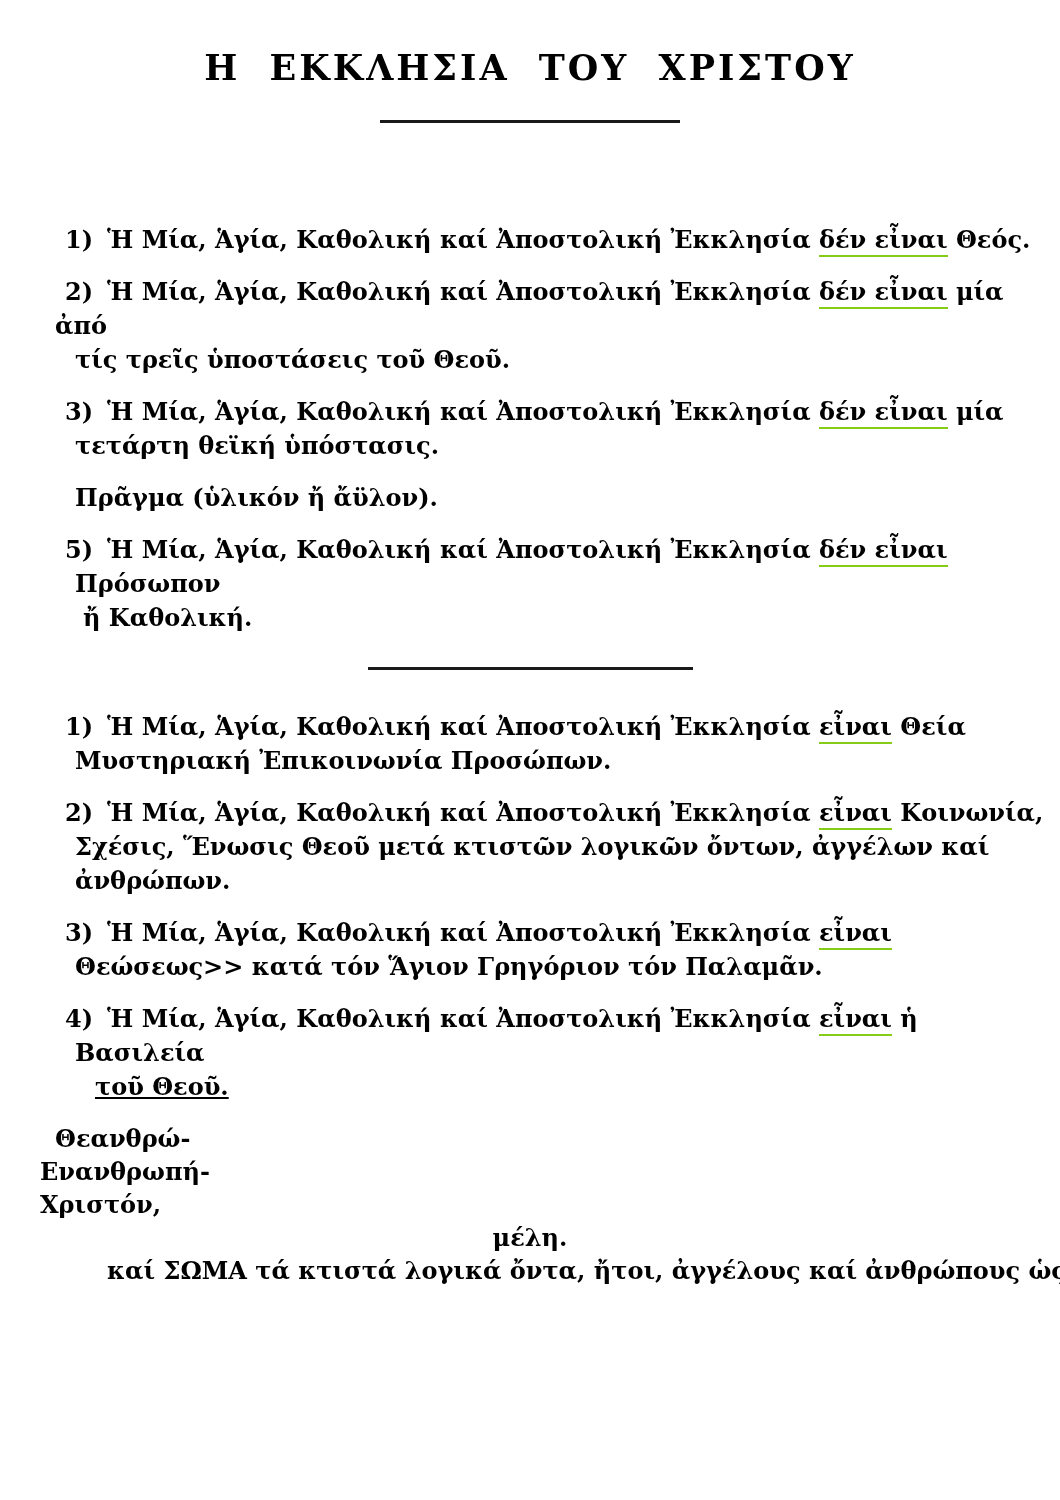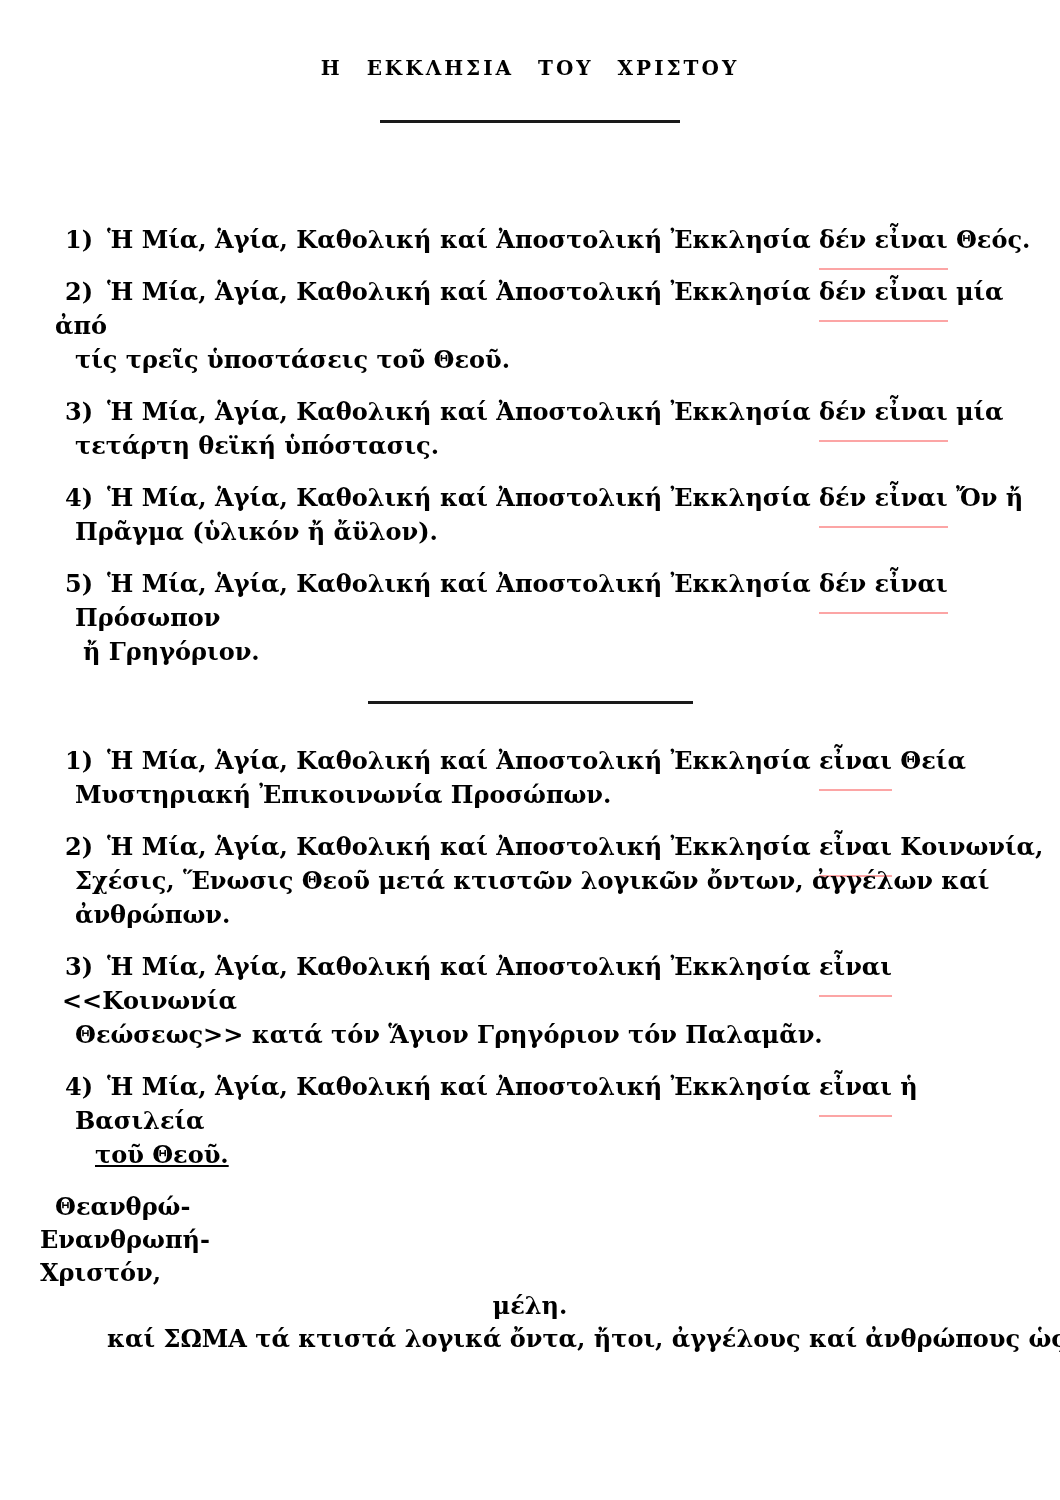--- a/index.html
+++ b/index.html
@@ -17,21 +17,21 @@
     font-size: 24px;
   }
   .page {
     width: 1060px;
     height: 1500px;
     position: relative;
   }
   h1.doc-title {
     margin: 50px 0 0 0;
     text-align: center;
-    font-size: 20px;
+    font-size: 35px;
     line-height: 36px;
     font-weight: bold;
     letter-spacing: 3px;
     word-spacing: 14px;
     white-space: nowrap;
   }
   .rule {
     height: 3px;
     background: #1a1a1a;
     margin-left: auto;
@@ -52,22 +52,22 @@
   .item:last-child { margin-bottom: 0; }
   .item p {
     margin: 0;
     line-height: 34px;
     white-space: nowrap;
   }
   .item-tight p { line-height: 33px; }
   .fl { padding-left: 65px; }
   .num { margin-right: 14px; }
   .u {
-    border-bottom: 2px solid #fca5a5;
-    padding-bottom: 14px;
+    border-bottom: 2px solid #84cc16;
+    padding-bottom: 1px;
   }
   .c40  { margin-left: 40px  !important; }
   .c55  { margin-left: 55px  !important; }
   .c62  { margin-left: 62px  !important; }
   .c75  { margin-left: 75px  !important; }
   .c83  { margin-left: 83px  !important; }
   .c95  { margin-left: 95px  !important; text-decoration: underline; }
   .c107 { margin-left: 107px !important; }
   .ctr  { text-align: center; }
 </style>
@@ -90,28 +90,27 @@
       <p class="cl c55">ἀπό</p>
       <p class="cl c75">τίς τρεῖς ὑποστάσεις τοῦ Θεοῦ.</p>
     </div>
 
     <div class="item">
       <p class="fl"><span class="num">3)</span><span>Ἡ Μία, Ἁγία, Καθολική καί Ἀποστολική Ἐκκλησία </span><span class="u">δέν εἶναι</span><span> μία</span></p>
       <p class="cl c75">τετάρτη θεϊκή ὑπόστασις.</p>
     </div>
 
     <div class="item">
-      <p class="fl"><span class="num">4)</span><span>Ἡ Μία, Ἁγία, Καθολική καί Ἀποστολική Ἐκκλησία </span><span class="u">δέν εἶναι</span><span> Ὄν ἤ</span></p>
       <p class="cl c75">Πρᾶγμα (ὑλικόν ἤ ἄϋλον).</p>
     </div>
 
     <div class="item">
       <p class="fl"><span class="num">5)</span><span>Ἡ Μία, Ἁγία, Καθολική καί Ἀποστολική Ἐκκλησία </span><span class="u">δέν εἶναι</span><span></span></p>
       <p class="cl c75">Πρόσωπον</p>
-      <p class="cl c83">ἤ Γρηγόριον.</p>
+      <p class="cl c83">ἤ Καθολική.</p>
     </div>
 
   </div>
 
   <div class="rule rule-section"></div>
 
   <div class="list list-2">
 
     <div class="item">
       <p class="fl"><span class="num">1)</span><span>Ἡ Μία, Ἁγία, Καθολική καί Ἀποστολική Ἐκκλησία </span><span class="u">εἶναι</span><span> Θεία</span></p>
@@ -119,21 +118,20 @@
     </div>
 
     <div class="item">
       <p class="fl"><span class="num">2)</span><span>Ἡ Μία, Ἁγία, Καθολική καί Ἀποστολική Ἐκκλησία </span><span class="u">εἶναι</span><span> Κοινωνία,</span></p>
       <p class="cl c75">Σχέσις,  Ἕνωσις Θεοῦ μετά κτιστῶν λογικῶν ὄντων, ἀγγέλων καί</p>
       <p class="cl c75">ἀνθρώπων.</p>
     </div>
 
     <div class="item">
       <p class="fl"><span class="num">3)</span><span>Ἡ Μία, Ἁγία, Καθολική καί Ἀποστολική Ἐκκλησία </span><span class="u">εἶναι</span><span></span></p>
-      <p class="cl c62">&lt;&lt;Κοινωνία</p>
       <p class="cl c75">Θεώσεως&gt;&gt; κατά τόν Ἅγιον Γρηγόριον τόν Παλαμᾶν.</p>
     </div>
 
     <div class="item">
       <p class="fl"><span class="num">4)</span><span>Ἡ Μία, Ἁγία, Καθολική καί Ἀποστολική Ἐκκλησία </span><span class="u">εἶναι</span><span> ἡ</span></p>
       <p class="cl c75">Βασιλεία</p>
       <p class="cl c95">τοῦ Θεοῦ.</p>
     </div>
 
     <div class="item item-tight">

